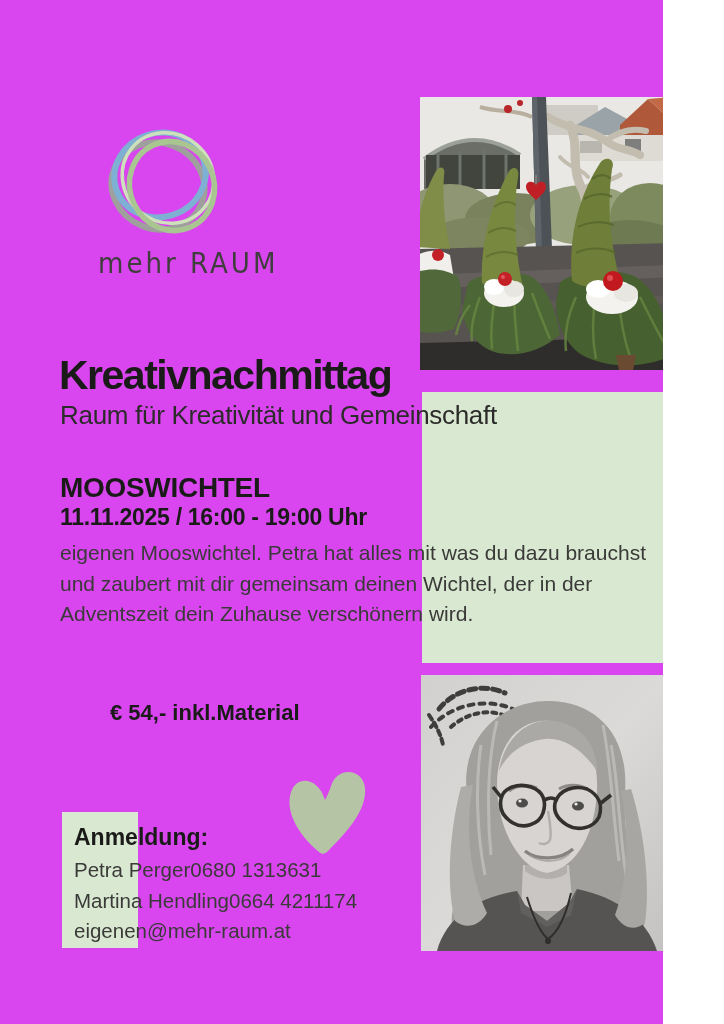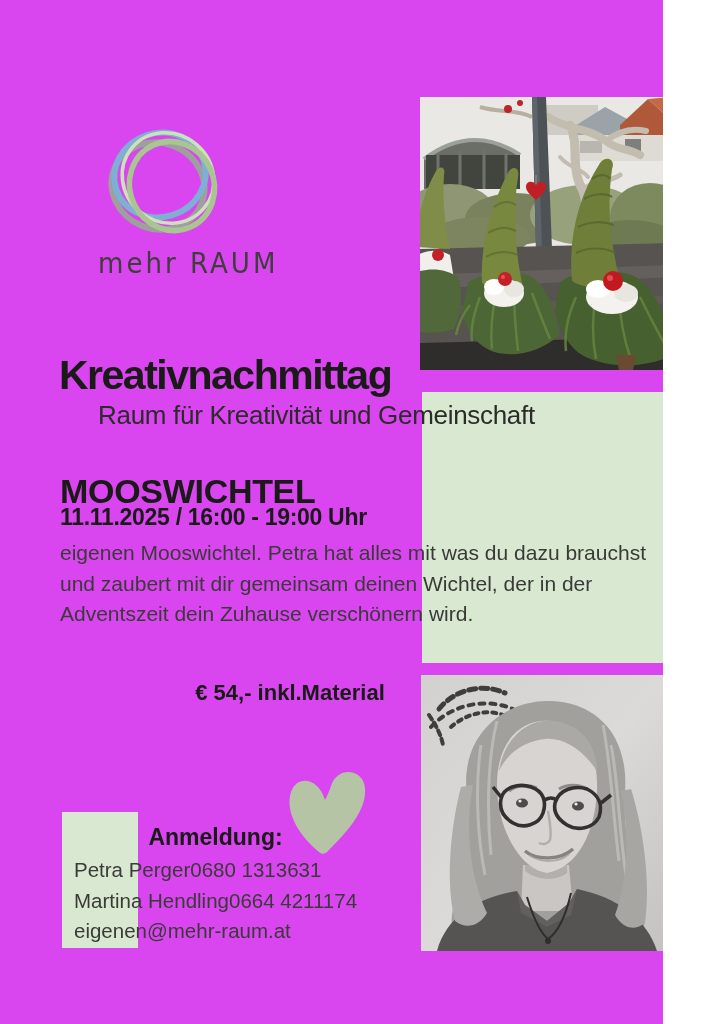--- a/index.html
+++ b/index.html
@@ -20,29 +20,29 @@
 
   
   .photo-top { left:420px; top:97px; width:252px; height:273px; }
   .green-mid { left:422px; top:392px; width:246px; height:271px; background:#d9e8d0; }
   .photo-portrait { left:421px; top:675px; width:249px; height:276px; }
   .reg-green { left:62px; top:812px; width:76px; height:136px; background:#d9e8d0; }
   .heart { left:281px; top:760px; width:95px; height:97px; }
 
   
   .title { left:59px; top:352px; font-size:41px; font-weight:800; letter-spacing:-1.5px; color:#1a1a18;text-align:center; }
-  .subtitle { left:60px; top:400px; font-size:26px; font-weight:400; letter-spacing:-0.3px; color:#2b2b29;margin-left:38px; }
-  .workshop { left:60px; top:472px; font-size:34px; font-weight:800; letter-spacing:-0.3px; color:#1a1a18; }
+  .subtitle { left:60px; top:400px; font-size:26px; font-weight:400; letter-spacing:-0.3px; color:#2b2b29; }
+  .workshop { left:60px; top:472px; font-size:28px; font-weight:800; letter-spacing:-0.3px; color:#1a1a18; }
   .dateline { left:60px; top:504px; font-size:23px; font-weight:800; letter-spacing:-0.3px; color:#1a1a18;text-align:center; }
   .desc { left:60px; top:538px; width:630px; font-size:21px; line-height:30.5px; color:#3a3a38; }
   .desc div { white-space:nowrap; }
-  .price { left:110px; top:680px; width:360px; text-align:center; font-size:22px; font-weight:800; color:#1a1a18; }
+  .price { left:110px; top:700px; width:360px; font-size:22px; font-weight:800; color:#1a1a18; }
 
   .reg-block { left:74px; top:824px; }
-  .reg-heading { font-size:23px; font-weight:800; color:#1a1a18; margin-bottom:4px;text-align:center; }
+  .reg-heading { font-size:23px; font-weight:800; color:#1a1a18; margin-bottom:4px; }
   .reg-line { font-size:20.5px; line-height:30.5px; color:#3a3a38; white-space:nowrap; }
   .reg-line .phone { margin-left:0; }
 </style>
 </head>
 <body>
 
 <div class="page">
 
   <div class="abs green-mid"></div>
   <div class="abs reg-green"></div>

